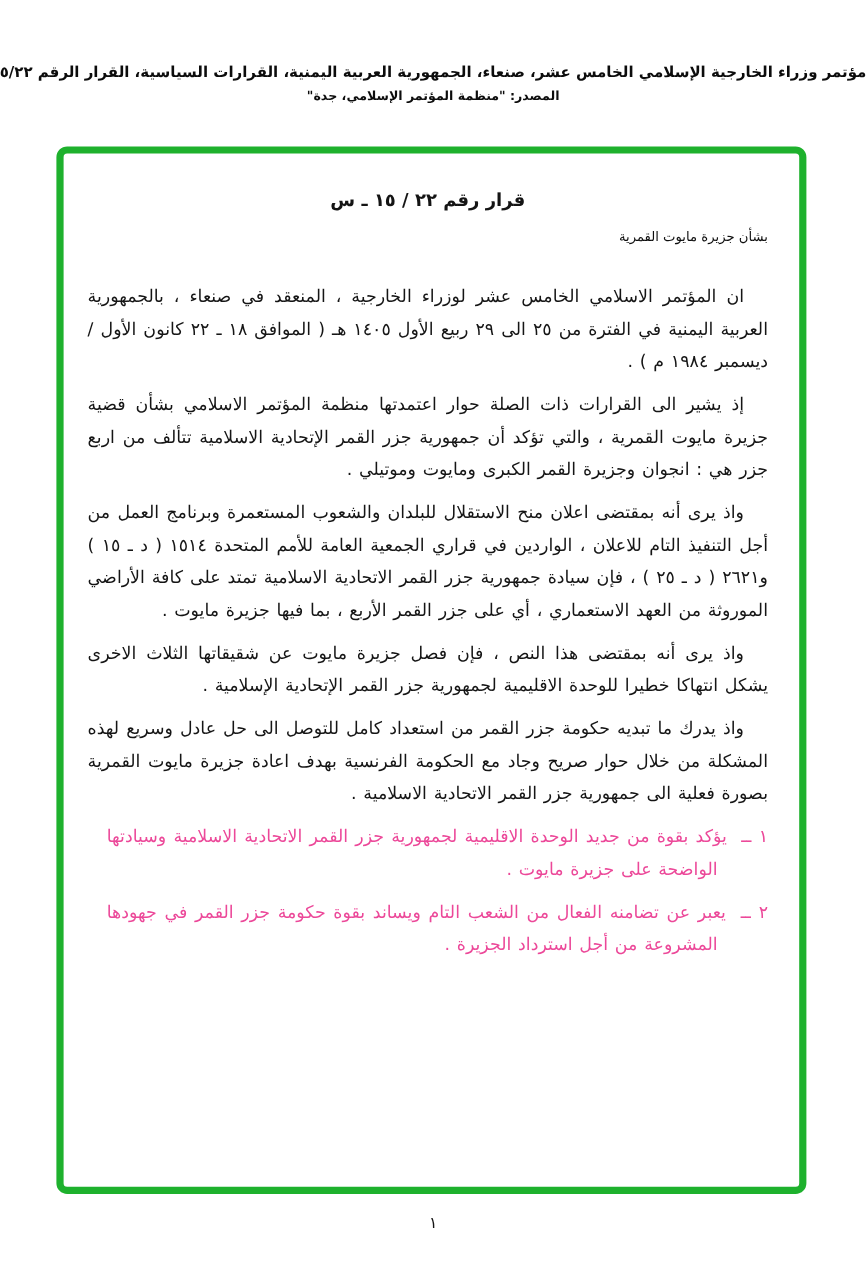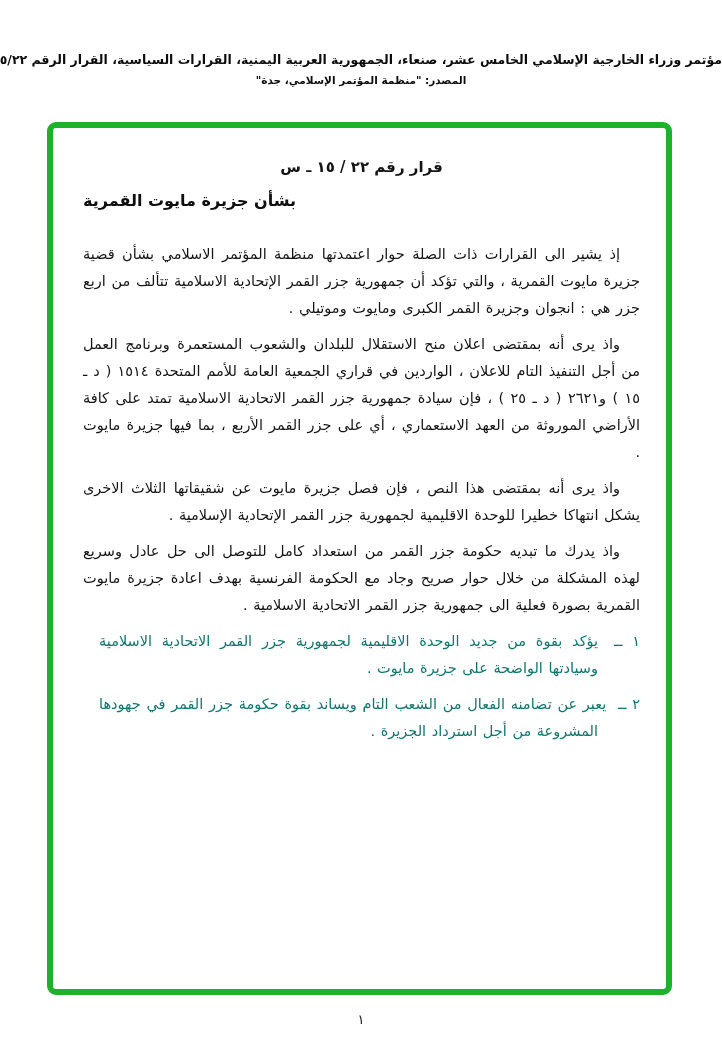--- a/index.html
+++ b/index.html
@@ -37,57 +37,57 @@
     position: absolute;
     left: 47px; top: 122px;
     width: 613px; height: 861px;
     border: 6px solid #1eb12d;
     border-radius: 9px;
     background: #ffffff;
   }
   .frame-content {
     position: absolute;
     left: 0; right: 0; top: 0; bottom: 0;
-    padding: 0 26px 0 30px;
+    padding: 0 26px 0 20px;
     direction: rtl;
   }
 
   .doc-title {
     margin: 30px 0 0 0;
     text-align: center;
     font-size: 15px;
     font-weight: bold;
     color: #141414;
   }
   .doc-subject {
     margin: 15px 0 0 0;
-    text-align: left;
-    font-size: 16px;
-    font-weight: bold;
+    text-align: right;
+    font-size: 11px;
+    font-weight: normal;
     color: #0e0e0e;
   }
 
   .body-text { margin-top: 31px; }
 
   .para {
     margin: 0 0 9px 0;
     font-size: 14.5px;
     line-height: 27px;
     text-align: justify;
     text-indent: 20px;
     color: #151515;
     word-spacing: 1px;
   }
 
   .item {
     margin: 0 0 9px 16px;
     font-size: 14.5px;
     line-height: 27px;
     text-align: justify;
-    color: #0f766e;
+    color: #ec4899;
     padding-right: 42px;
     text-indent: -42px;
     word-spacing: 1px;
   }
   .item .num { margin-left: 6px; }
 
   .page-number {
     position: absolute;
     bottom: 24px; left: 0; right: 0;
     text-align: center;
@@ -104,20 +104,21 @@
 </div>
 
 <div class="frame">
   <div class="frame-content">
 
     <div class="doc-title">قرار رقم ٢٢ / ١٥ ـ س</div>
 
     <div class="doc-subject">بشأن جزيرة مايوت القمرية</div>
 
     <div class="body-text">
+      <p class="para">ان المؤتمر الاسلامي الخامس عشر لوزراء الخارجية ، المنعقد في صنعاء ، بالجمهورية العربية اليمنية في الفترة من ٢٥ الى ٢٩ ربيع الأول ١٤٠٥ هـ ( الموافق ١٨ ـ ٢٢ كانون الأول / ديسمبر ١٩٨٤ م ) .</p>
       <p class="para">إذ يشير الى القرارات ذات الصلة حوار اعتمدتها منظمة المؤتمر الاسلامي بشأن قضية جزيرة مايوت القمرية ، والتي تؤكد أن جمهورية جزر القمر الإتحادية الاسلامية تتألف من اربع جزر هي : انجوان وجزيرة القمر الكبرى ومايوت وموتيلي .</p>
       <p class="para">واذ يرى أنه بمقتضى اعلان منح الاستقلال للبلدان والشعوب المستعمرة وبرنامج العمل من أجل التنفيذ التام للاعلان ، الواردين في قراري الجمعية العامة للأمم المتحدة ١٥١٤ ( د ـ ١٥ ) و٢٦٢١ ( د ـ ٢٥ ) ، فإن سيادة جمهورية جزر القمر الاتحادية الاسلامية تمتد على كافة الأراضي الموروثة من العهد الاستعماري ، أي على جزر القمر الأربع ، بما فيها جزيرة مايوت .</p>
       <p class="para">واذ يرى أنه بمقتضى هذا النص ، فإن فصل جزيرة مايوت عن شقيقاتها الثلاث الاخرى يشكل انتهاكا خطيرا للوحدة الاقليمية لجمهورية جزر القمر الإتحادية الإسلامية .</p>
       <p class="para">واذ يدرك ما تبديه حكومة جزر القمر من استعداد كامل للتوصل الى حل عادل وسريع لهذه المشكلة من خلال حوار صريح وجاد مع الحكومة الفرنسية بهدف اعادة جزيرة مايوت القمرية بصورة فعلية الى جمهورية جزر القمر الاتحادية الاسلامية .</p>
 
       <p class="item">
         <span class="num">١ ــ</span>
         <span>يؤكد بقوة من جديد الوحدة الاقليمية لجمهورية جزر القمر الاتحادية الاسلامية وسيادتها الواضحة على جزيرة مايوت .</span>
       </p>
       <p class="item">

